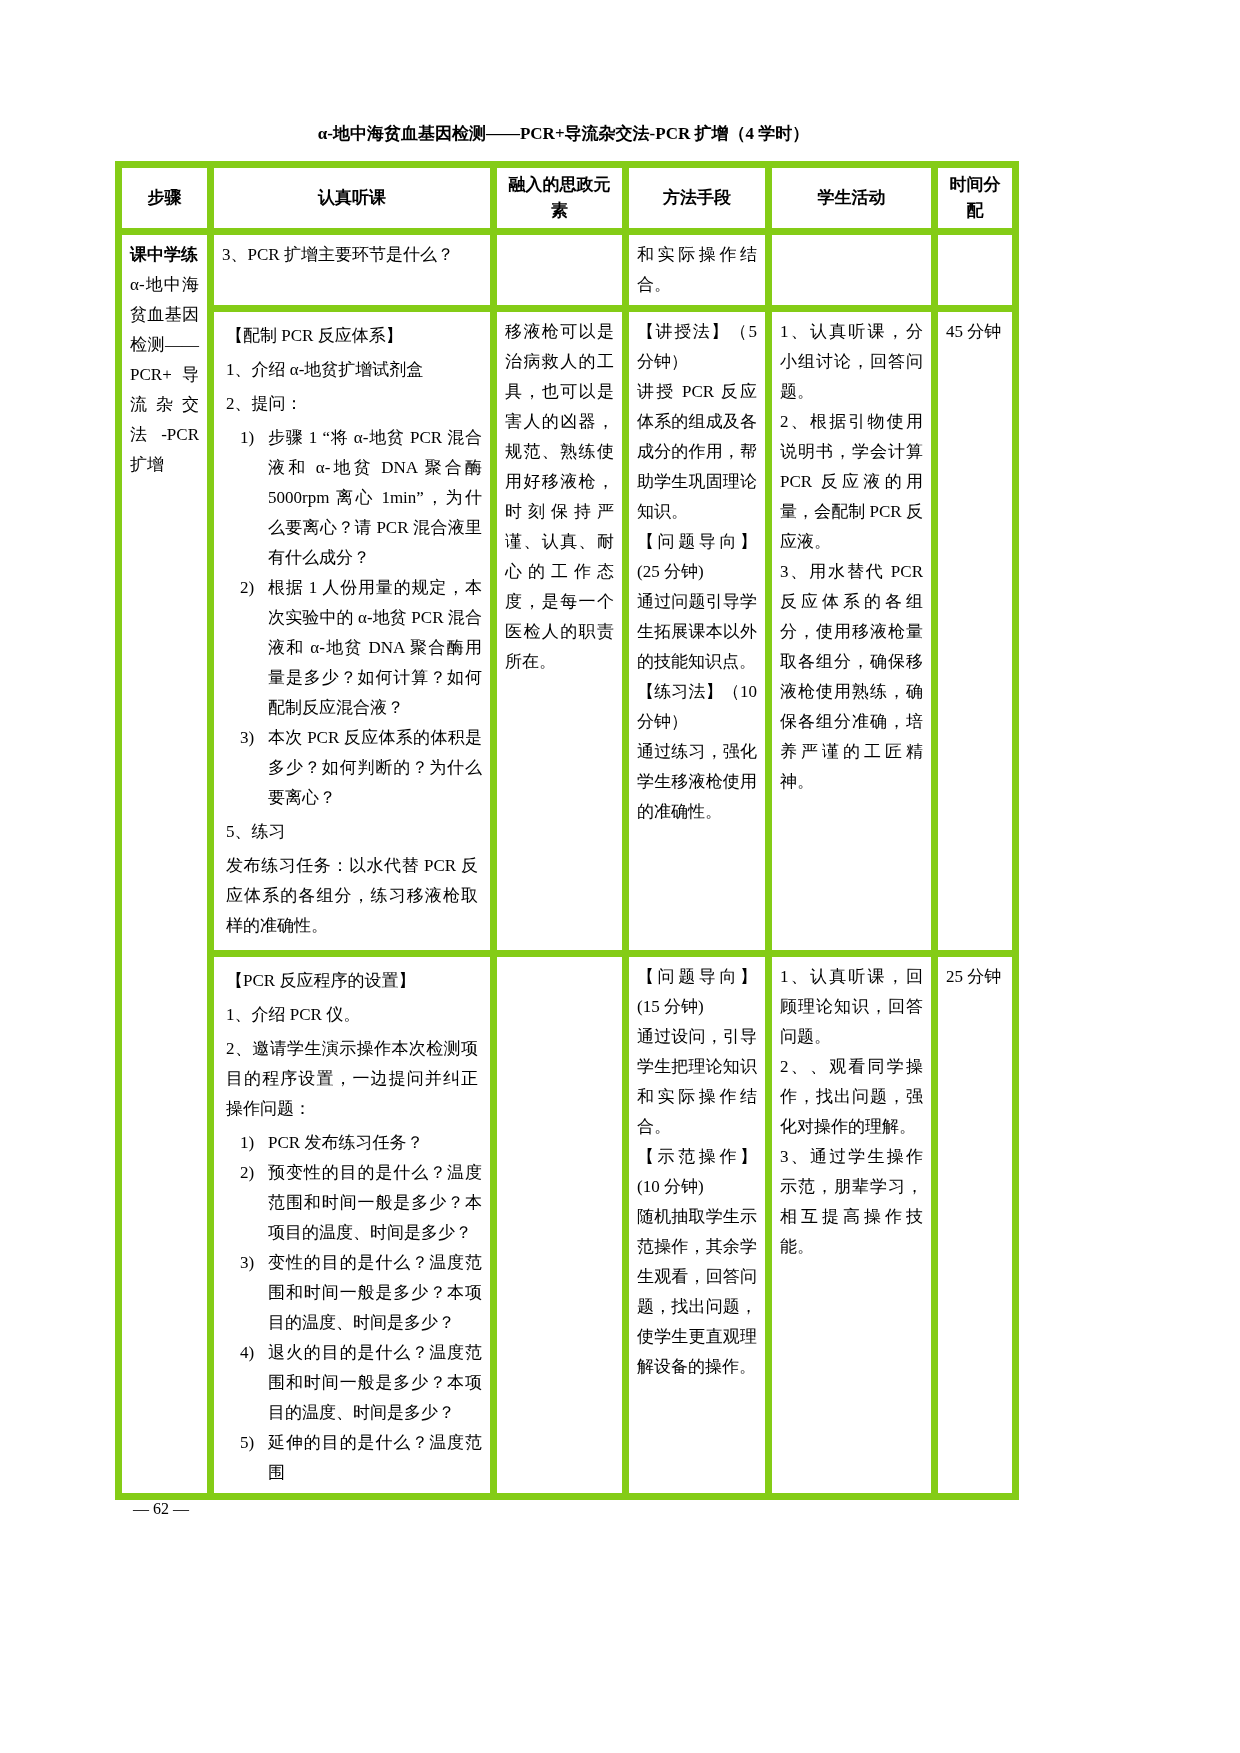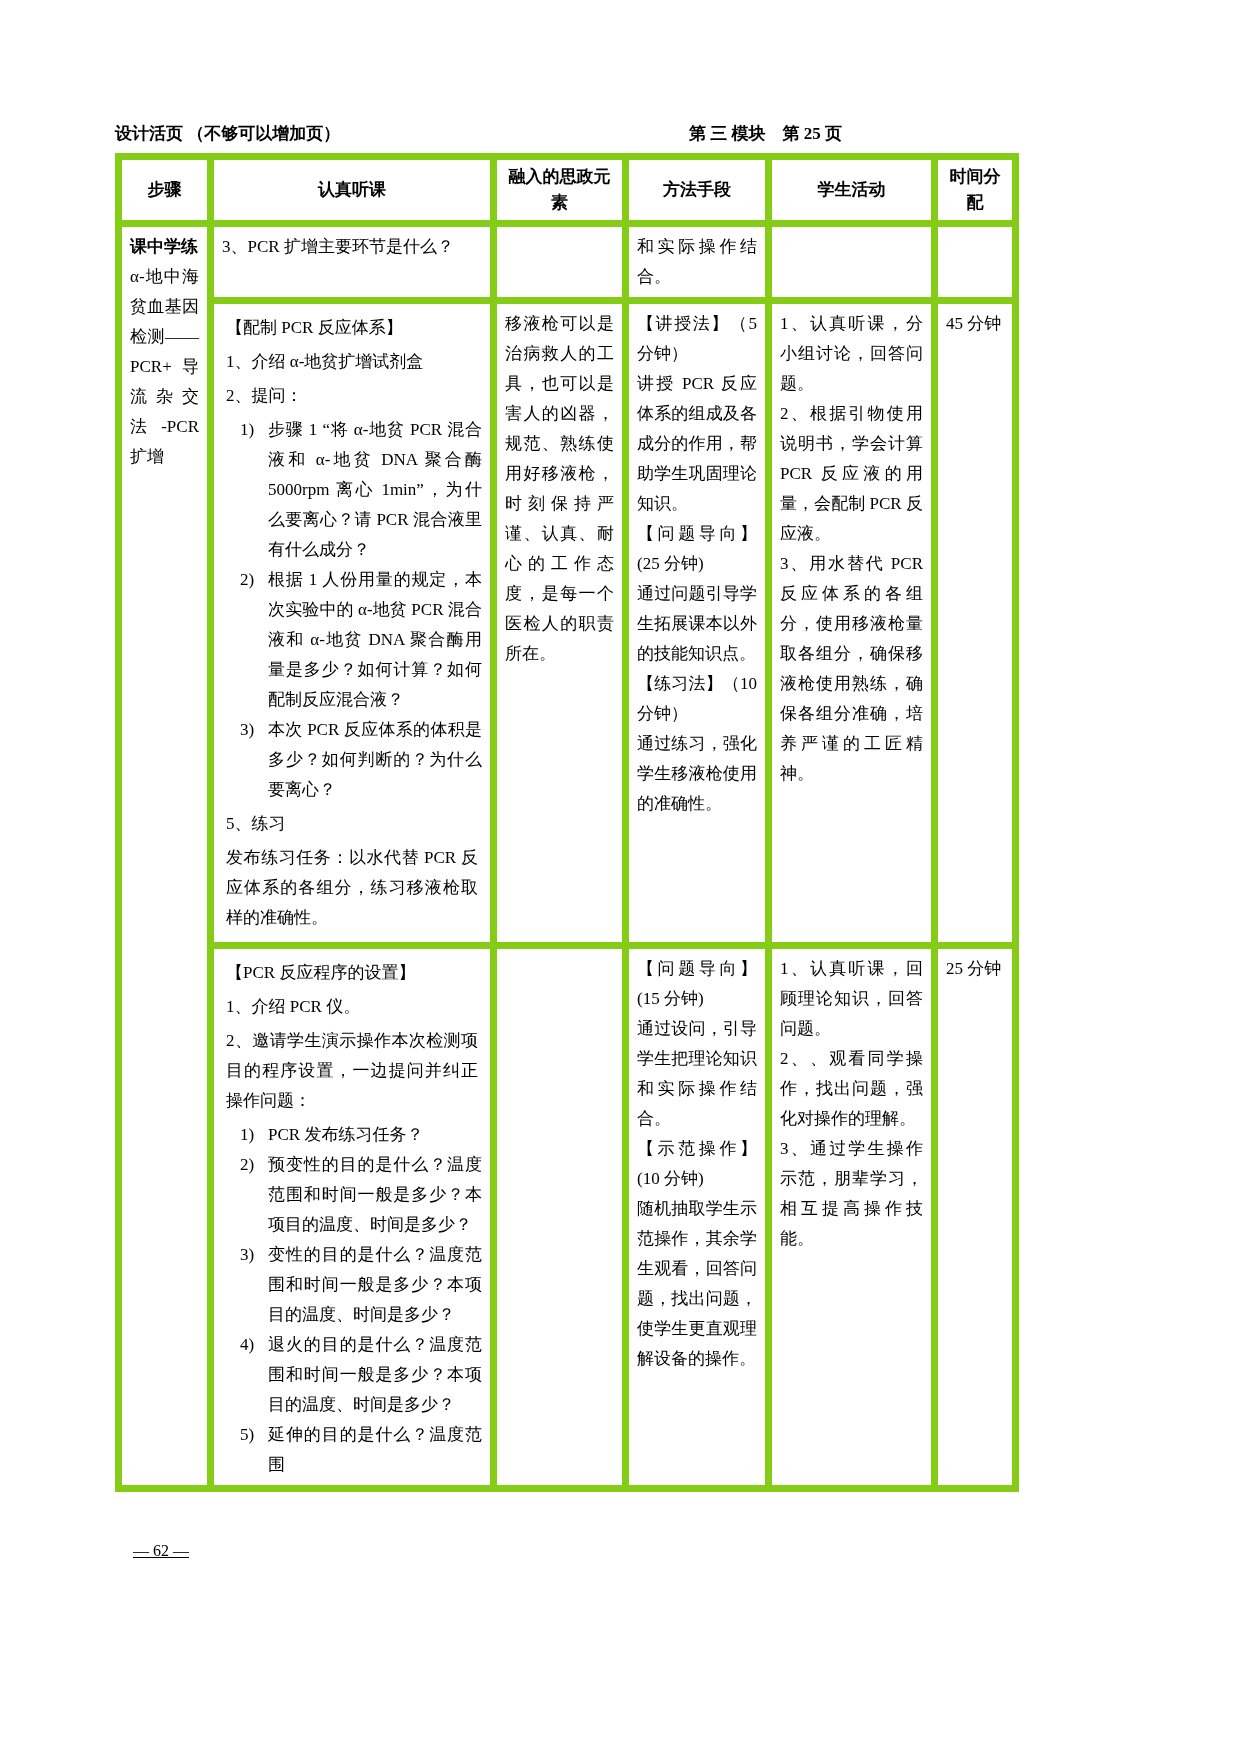--- a/index.html
+++ b/index.html
@@ -91,36 +91,31 @@
     padding-left: 46px;
   }
   .li .num {
     position: absolute;
     left: 18px;
     top: 0;
   }
 
   .page-footer {
     font-size: 16px;
-    margin-top: 50px;
     margin-left: 18px;
-    text-decoration: underline;
   }
 </style>
 </head>
 <body>
 
 <div class="page">
 
 
-
-  <div class="meta-row">
-    <span class="meta-left">设计活页 （不够可以增加页）</span>
-    <span class="meta-right">第 三 模块　第 25 页</span>
-  </div>
+  <div class="doc-subtitle">α-地中海贫血基因检测——PCR+导流杂交法-PCR 扩增（4 学时）</div>
+
 
   <table class="lesson">
     <colgroup>
       <col style="width:92px">
       <col style="width:283px">
       <col style="width:132px">
       <col style="width:143px">
       <col style="width:166px">
       <col style="width:81px">
     </colgroup>

